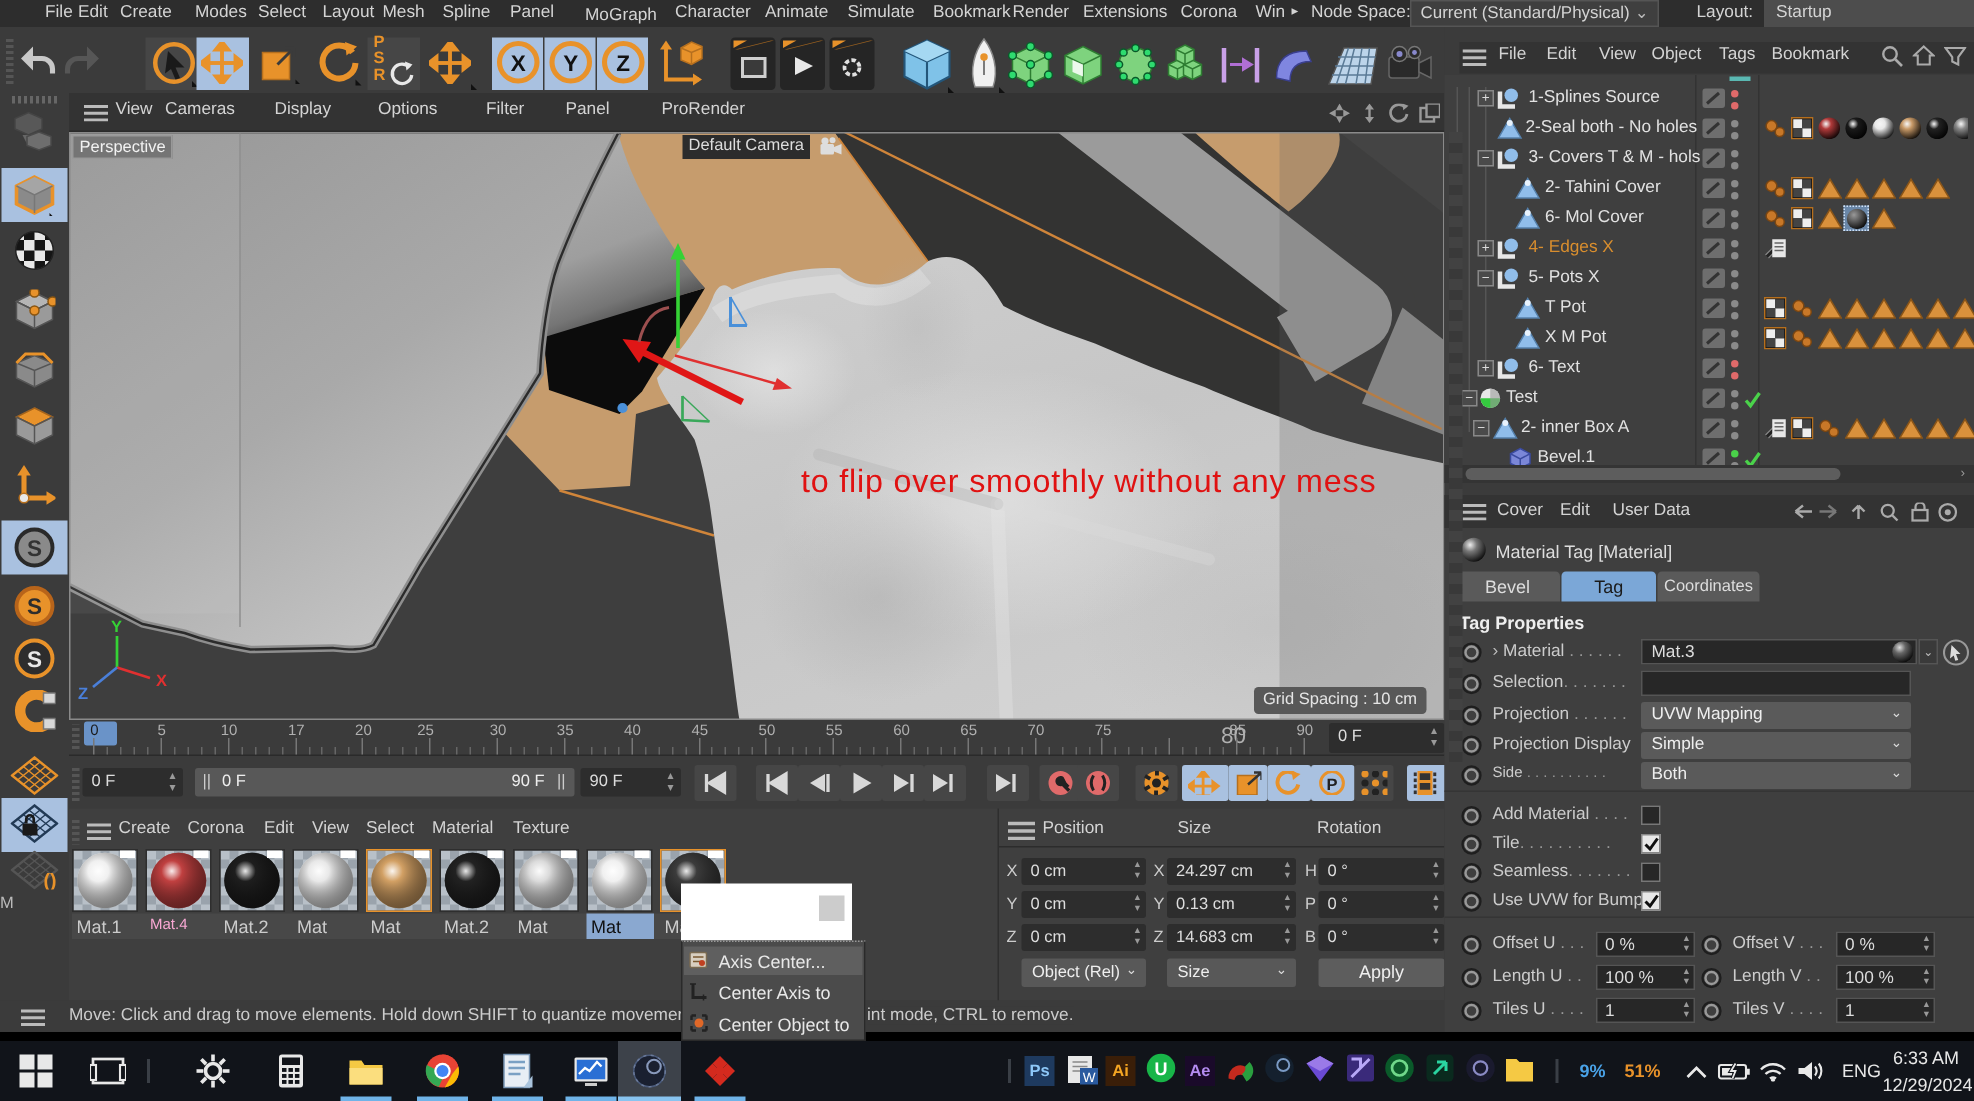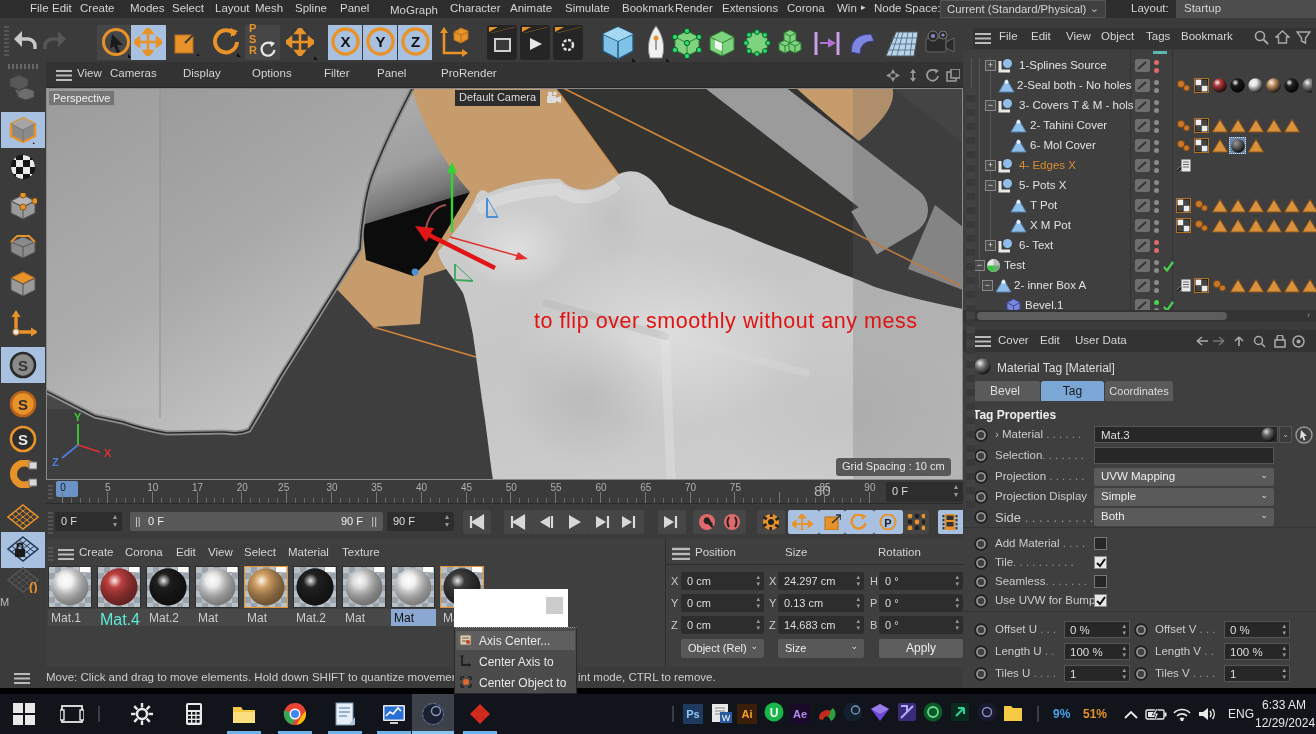--- a/index.html
+++ b/index.html
@@ -734,21 +734,21 @@
           <radialGradient id="mg1" cx="0.38" cy="0.33" r="0.75">
             <stop offset="0" stop-color="#ffffff"></stop>
             <stop offset="0.25" stop-color="#c04040"></stop>
             <stop offset="1" stop-color="#000000" stop-opacity="0.55"></stop>
           </radialGradient>
         </defs>
         <circle cx="20" cy="19" r="18.5" fill="#c04040"></circle>
         <circle cx="20" cy="19" r="18.5" fill="url(#mg1)" opacity="0.9"></circle>
       </svg>
       <div class="a" style="left:83px;top:28px;width:10px;height:5px;background:#fff"></div>
-      <span class="a" style="left:54px;top:72px;font-size:16px;color:#5eead4">Mat.4</span>
+      <span class="a" style="left:54px;top:72px;font-size:10px;color:#f9a8d4">Mat.4</span>
       <div class="a" style="left:100px;top:27px;width:44px;height:42px;border:1px solid #2e2e2e;background:repeating-conic-gradient(#9aa3ac 0% 25%, #b8c0c8 0% 50%) 0 0/12px 12px"></div>
       <svg class="a" style="left:102px;top:29px;" width="40" height="38" viewBox="0 0 40 38">
         <defs>
           <radialGradient id="mg2" cx="0.38" cy="0.33" r="0.75">
             <stop offset="0" stop-color="#ffffff"></stop>
             <stop offset="0.25" stop-color="#1e1e1e"></stop>
             <stop offset="1" stop-color="#000000" stop-opacity="0.55"></stop>
           </radialGradient>
         </defs>
         <circle cx="20" cy="19" r="18.5" fill="#1e1e1e"></circle>
@@ -1425,21 +1425,21 @@
       </svg>
       <span class="a" style="left:32px;top:472px;font-size:11.5px;color:#ccc;white-space:nowrap">Projection Display<span style="color:#999"></span></span>
       <div class="a" style="left:131px;top:470px;width:180px;height:18px;background:#5a5a5a;border-radius:2px">
         <span class="a" style="left:7px;top:2px;font-size:11.5px;color:#eee">Simple</span>
         <span class="a" style="right:6px;top:2px;color:#ddd;font-size:9px">⌄</span>
       </div>
       <svg class="a" style="left:11px;top:492px;" width="14" height="14" viewBox="0 0 14 14">
         <circle cx="7" cy="7" r="6" fill="#3f3f3f" stroke="#1e1e1e" stroke-width="1.5"></circle>
         <circle cx="7" cy="7" r="4" fill="none" stroke="#999" stroke-width="1.6"></circle>
       </svg>
-      <span class="a" style="left:32px;top:492px;font-size:13px;color:#ccc;white-space:nowrap">Side<span style="color:#999"> . . . . . . . . . .</span></span>
+      <span class="a" style="left:32px;top:492px;font-size:10px;color:#ccc;white-space:nowrap">Side<span style="color:#999"> . . . . . . . . . .</span></span>
       <div class="a" style="left:131px;top:490px;width:180px;height:18px;background:#5a5a5a;border-radius:2px">
         <span class="a" style="left:7px;top:2px;font-size:11.5px;color:#eee">Both</span>
         <span class="a" style="right:6px;top:2px;color:#ddd;font-size:9px">⌄</span>
       </div>
       <svg class="a" style="left:11px;top:519px;" width="14" height="14" viewBox="0 0 14 14">
         <circle cx="7" cy="7" r="6" fill="#3f3f3f" stroke="#1e1e1e" stroke-width="1.5"></circle>
         <circle cx="7" cy="7" r="4" fill="none" stroke="#999" stroke-width="1.6"></circle>
       </svg>
       <span class="a" style="left:32px;top:519px;font-size:11.5px;color:#ccc;white-space:nowrap">Add Material<span style="color:#999"> . . . .</span></span>
       <div class="a" style="left:131px;top:519px;width:13px;height:13px;background:#272727;border:1px solid #777"></div>

